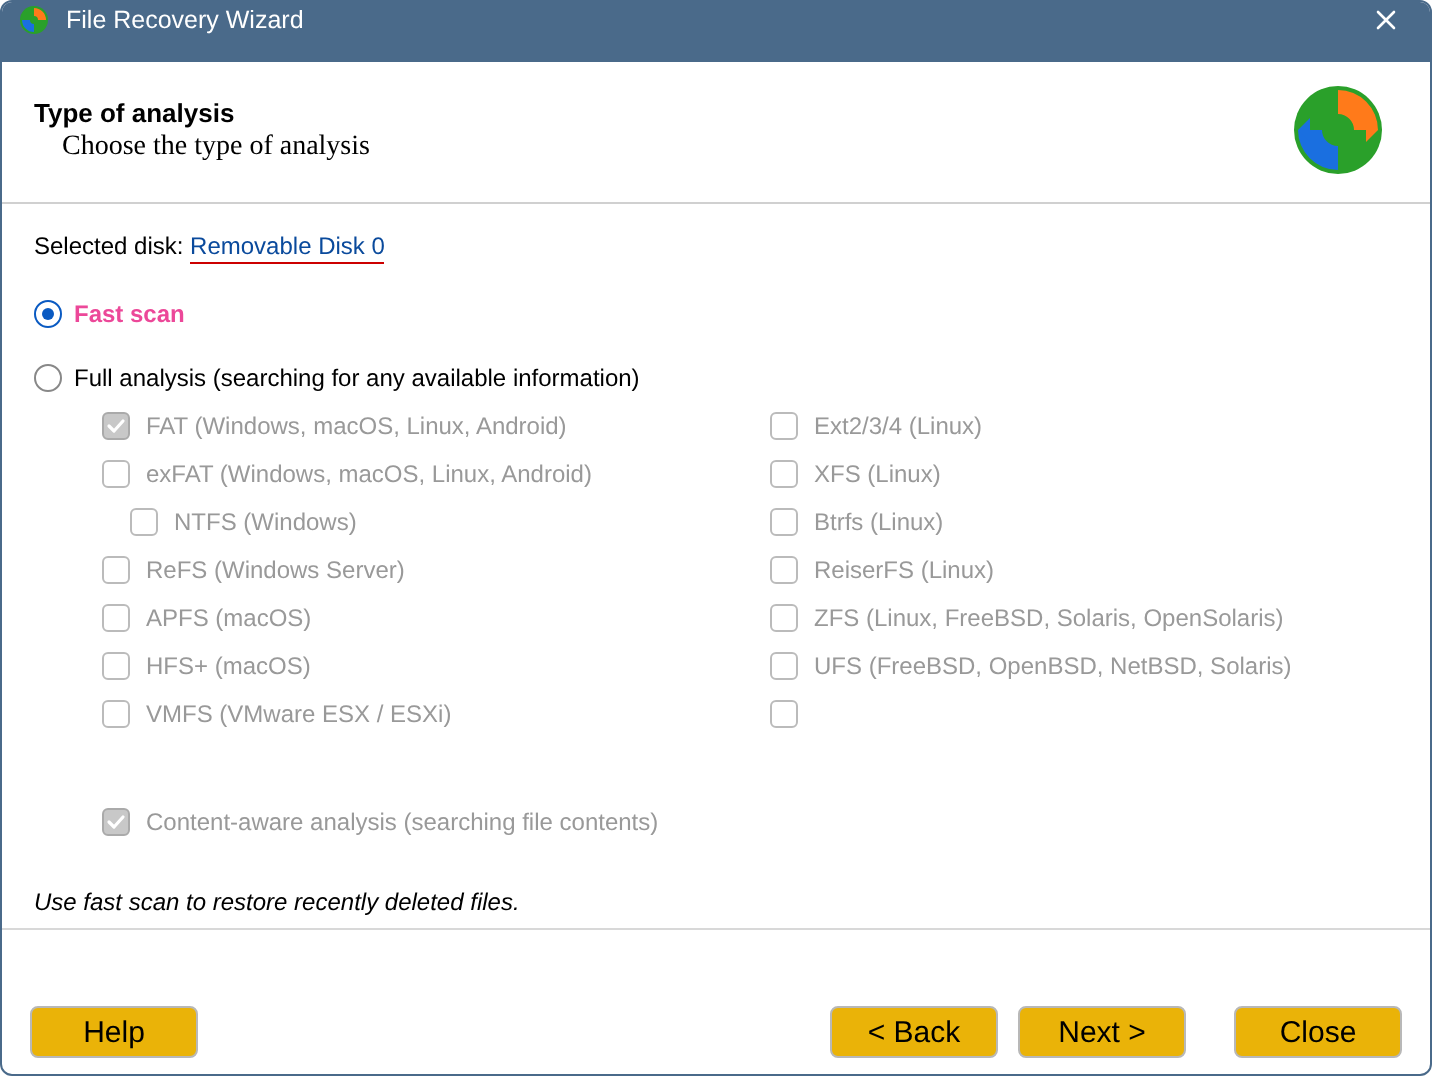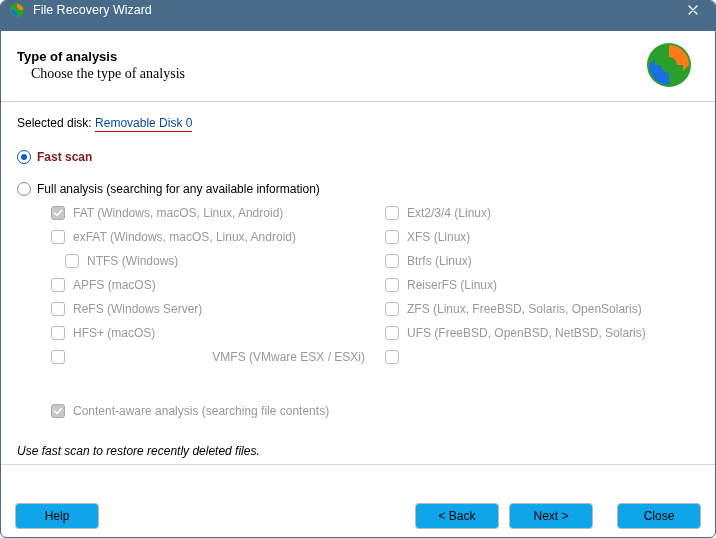--- a/index.html
+++ b/index.html
@@ -85,21 +85,21 @@
     margin-right: 6px;
     display: inline-flex; align-items: center; justify-content: center;
     background: #fff;
   }
   .radio.checked { border-color: #0a5ac2; }
   .radio.checked::after {
     content: "";
     width: 6px; height: 6px; border-radius: 50%;
     background: #0a5ac2;
   }
-  .radio-row.fast .label { font-weight: bold; color: #7f1d1d; }
+  .radio-row.fast .label { font-weight: bold; color: #ec4899; }
   .radio-row.full { margin-top: 18px; margin-bottom: 10px; }
 
   .fs-grid {
     display: grid;
     grid-template-columns: 1fr 1fr;
     column-gap: 20px;
     row-gap: 10px;
     padding-left: 34px;
   }
   .cb-row {
@@ -143,22 +143,22 @@
     display: flex;
     align-items: center;
     gap: 10px;
   }
   .footer .spacer { flex: 1; }
   .btn {
     min-width: 84px;
     height: 26px;
     border: 1px solid #b8b8b8;
     border-radius: 4px;
-    background: #0ea5e9;
-    font-size: 12px;
+    background: #eab308;
+    font-size: 15px;
     cursor: pointer;
     display: inline-flex; align-items: center; justify-content: center;
     padding: 0 12px;
     margin-top: 28px;
   }
 </style>
 </head>
 <body>
 
 <div class="titlebar">
@@ -224,31 +224,31 @@
           <div class="cb-row" style="margin-bottom: 10px;">
             <span class="cb"></span>
             <span>exFAT (Windows, macOS, Linux, Android)</span>
           </div>
           <div class="cb-row" style="margin-bottom: 10px; margin-left: 14px;">
             <span class="cb"></span>
             <span>NTFS (Windows)</span>
           </div>
           <div class="cb-row" style="margin-bottom: 10px;">
             <span class="cb"></span>
+            <span>ReFS (Windows Server)</span>
+          </div>
+          <div class="cb-row" style="margin-bottom: 10px;">
+            <span class="cb"></span>
             <span>APFS (macOS)</span>
           </div>
           <div class="cb-row" style="margin-bottom: 10px;">
             <span class="cb"></span>
-            <span>ReFS (Windows Server)</span>
-          </div>
-          <div class="cb-row" style="margin-bottom: 10px;">
-            <span class="cb"></span>
             <span>HFS+ (macOS)</span>
           </div>
-          <div class="cb-row" style="margin-bottom: 10px; justify-content: space-between;">
+          <div class="cb-row" style="margin-bottom: 10px;">
             <span class="cb"></span>
             <span>VMFS (VMware ESX / ESXi)</span>
           </div>
         </div>
       <div id="fs-right">
           <div class="cb-row" style="margin-bottom: 10px;">
             <span class="cb"></span>
             <span>Ext2/3/4 (Linux)</span>
           </div>
           <div class="cb-row" style="margin-bottom: 10px;">

